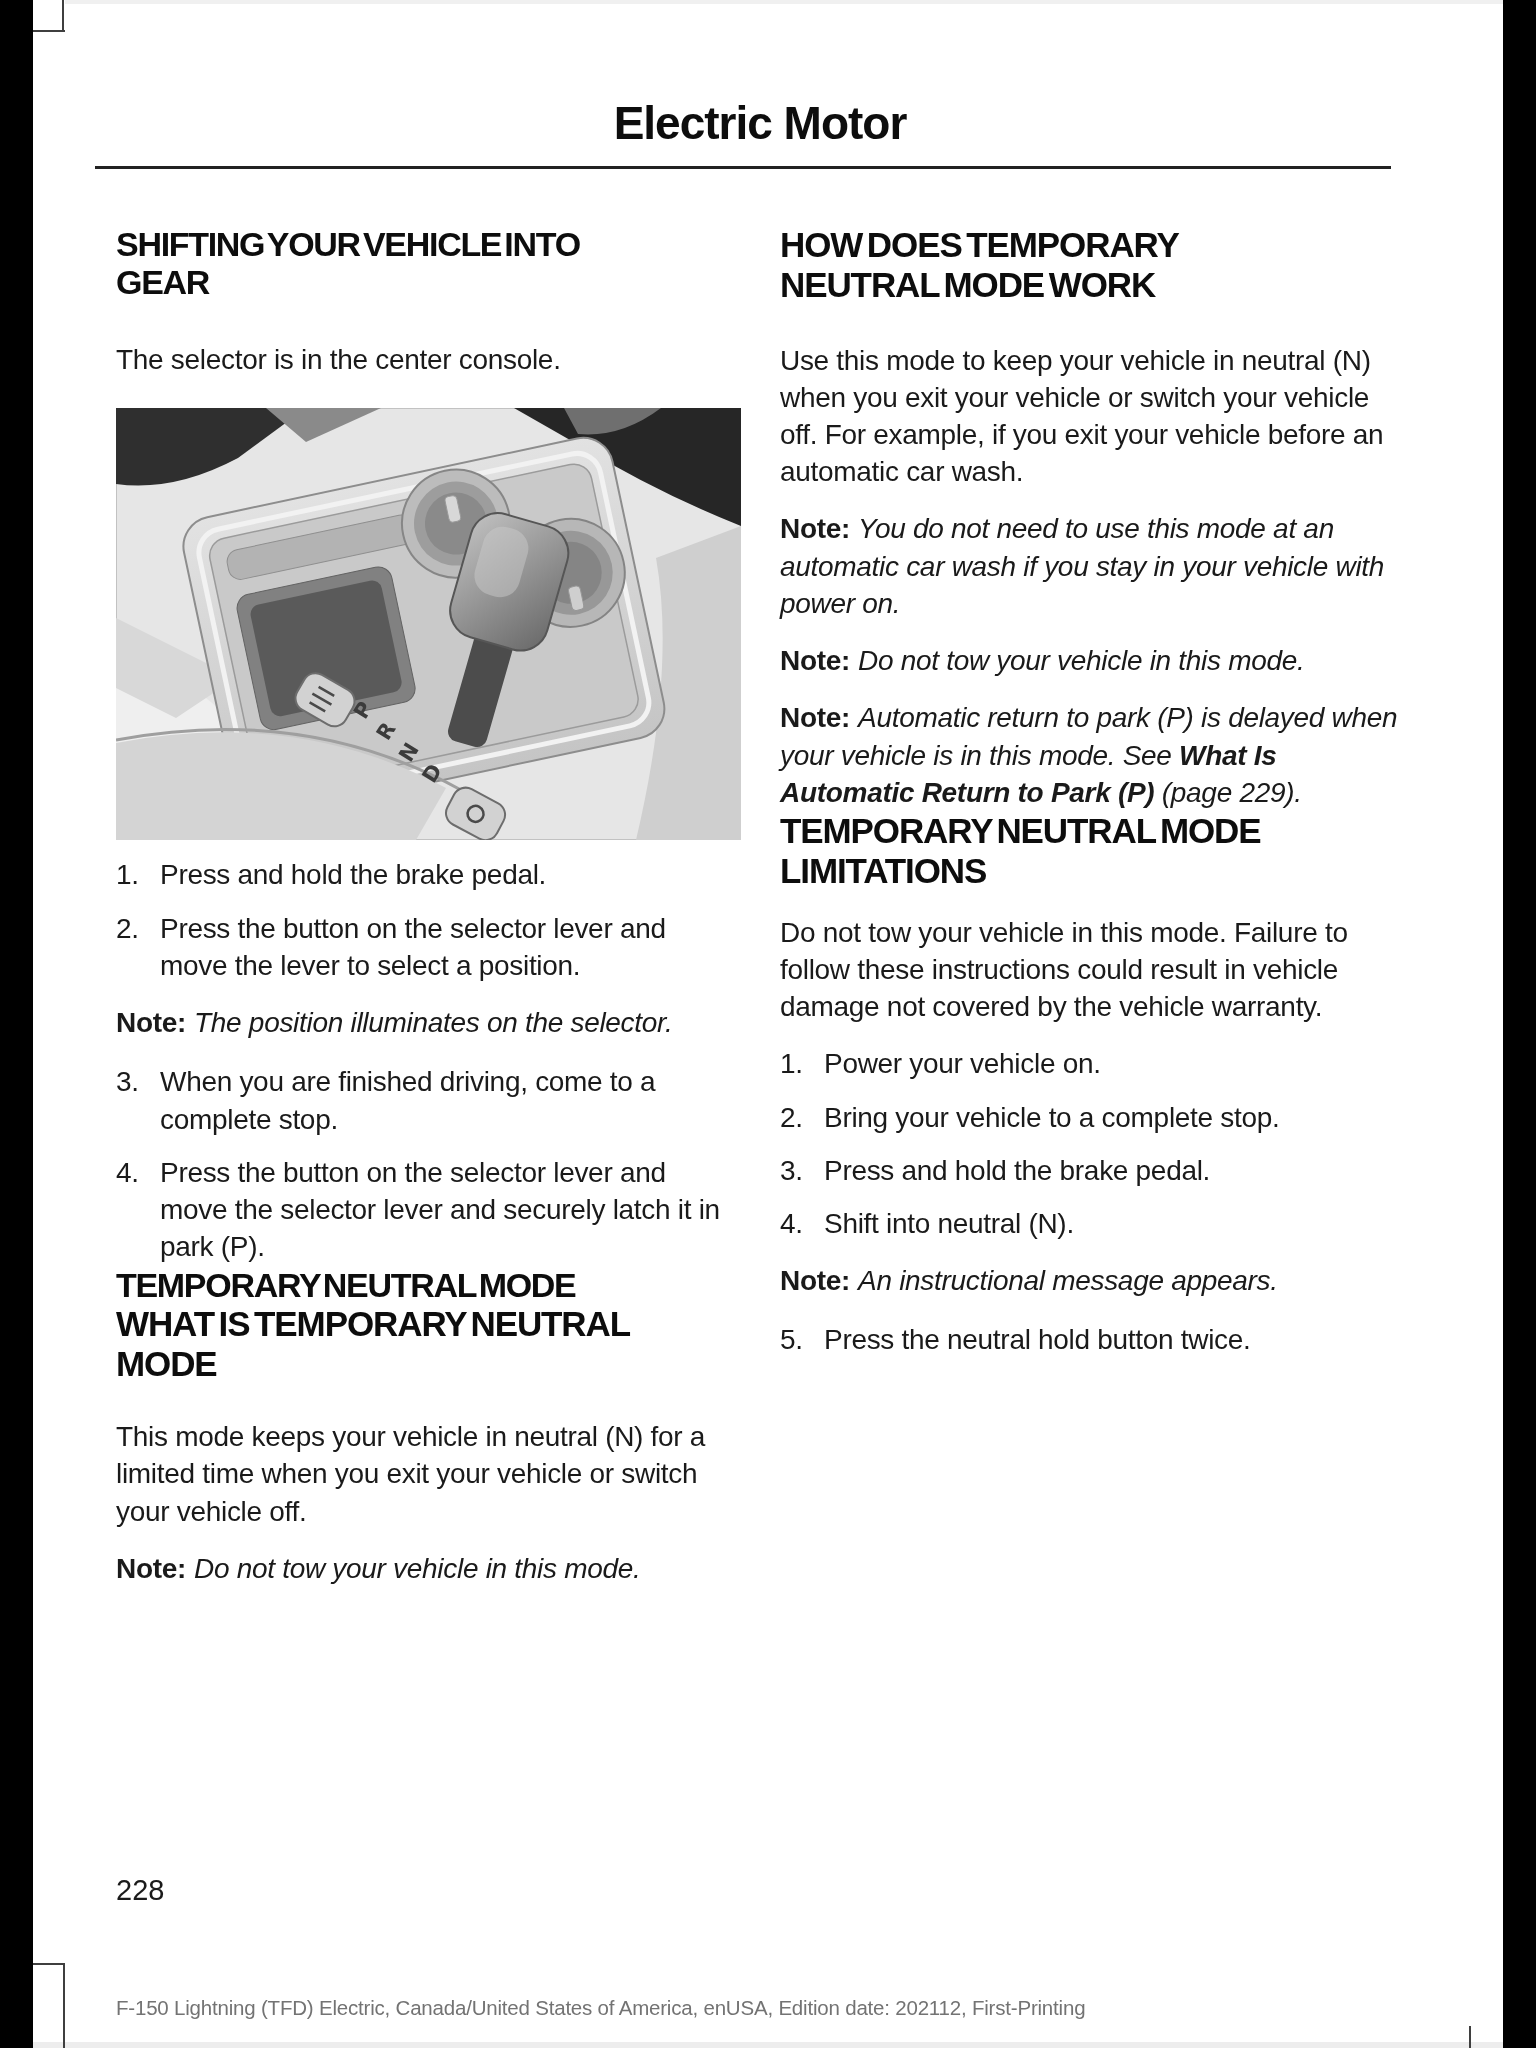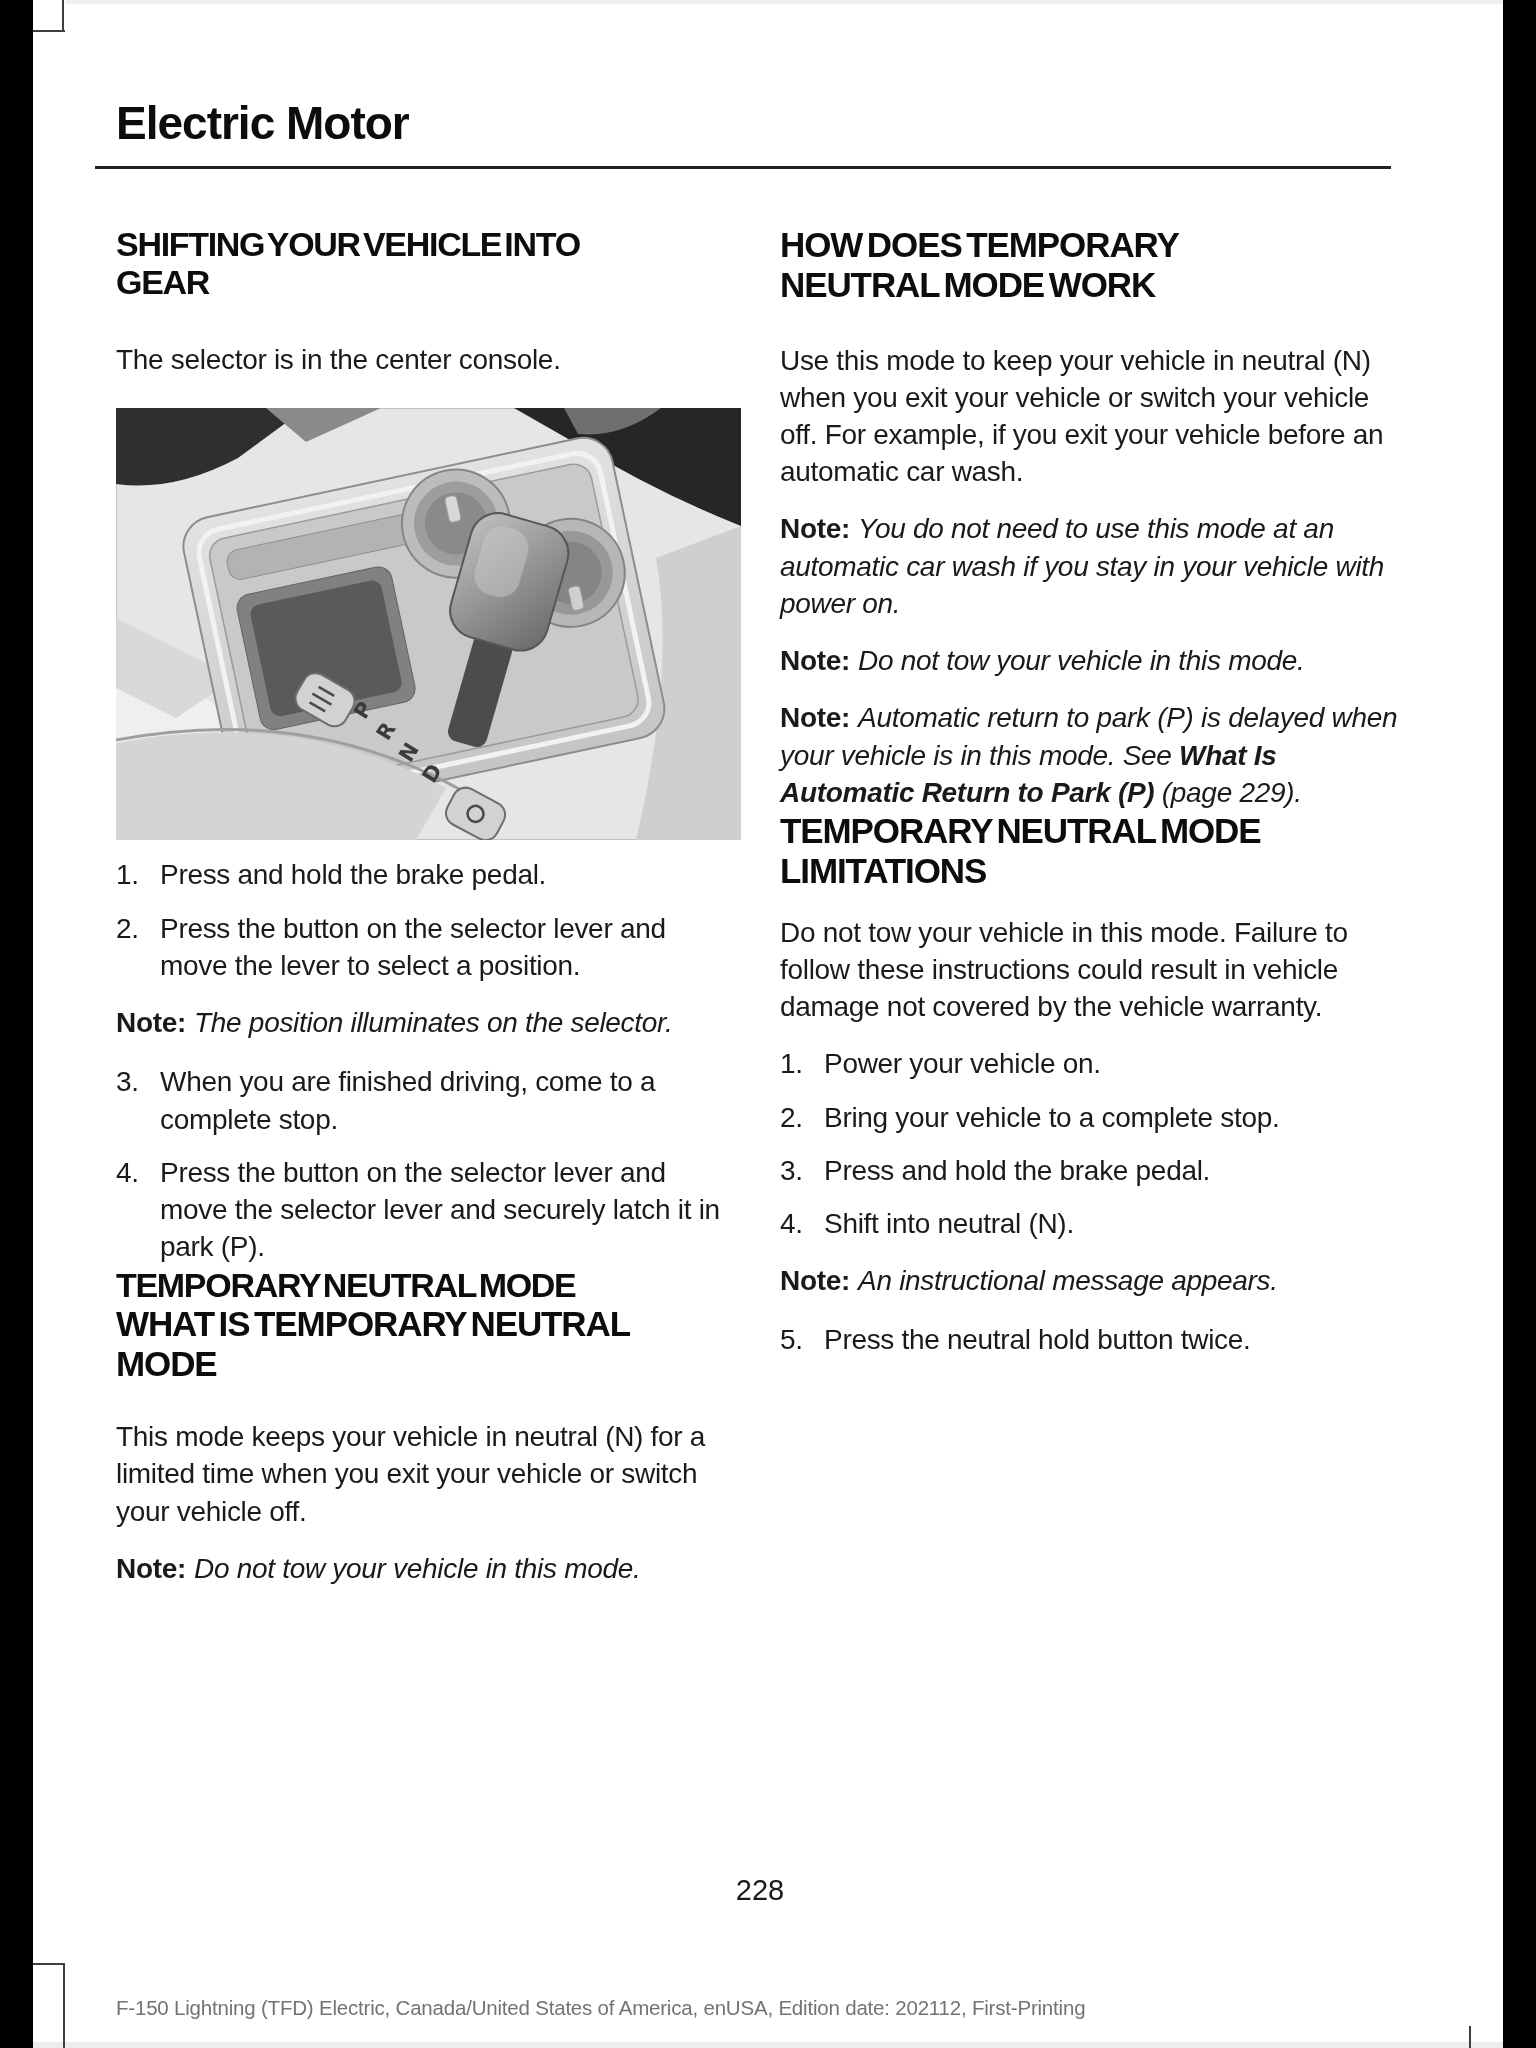--- a/index.html
+++ b/index.html
@@ -15,21 +15,21 @@
   .edge-bottom{position:absolute;left:33px;top:2042px;width:1470px;height:6px;background:#ededed;}
   .mark{position:absolute;background:#3f3f3f;}
   .mark-tl-v{left:62px;top:0;width:2px;height:31px;}
   .mark-tl-h{left:33px;top:30px;width:32px;height:2px;}
   .mark-bl-h{left:33px;top:1963px;width:32px;height:2px;}
   .mark-bl-v{left:63px;top:1963px;width:2px;height:85px;}
   .mark-br-v{left:1469px;top:2026px;width:2px;height:22px;}
 
   .content{position:absolute;left:116px;top:0;width:1288px;}
   .chapter-title{
-    margin-top:96px;text-align:left;font-size:46px;font-weight:bold;
+    margin-top:96px;text-align:center;font-size:46px;font-weight:bold;
     letter-spacing:-1px;color:#0d0d0d;
   }
   .title-rule{height:3px;background:#222;margin-top:16px;margin-left:-21px;width:1296px;}
 
   .columns{display:flex;gap:40px;margin-top:56px;}
   .col{width:624px;}
 
   h2.sec{
     font-size:34px;line-height:1.12;font-weight:bold;color:#0d0d0d;
     letter-spacing:-1.3px;word-spacing:-5px;margin:0;
@@ -51,21 +51,21 @@
 
   .figure{
     margin-top:30px;width:625px;height:432px;display:block;
   }
   .steps{margin-top:10px;}
   .step{display:flex;font-size:28px;line-height:1.33;letter-spacing:-0.3px;margin-top:16px;}
   .step .num{width:44px;flex-shrink:0;}
   .step .txt{flex:1;}
 
   .page-number{
-    position:absolute;left:116px;top:1874px;width:1288px;text-align:center;
+    position:absolute;left:116px;top:1874px;width:1288px;text-align:left;
     font-size:29px;color:#1a1a1a;
   }
   .footer-text{
     position:absolute;left:116px;top:1996px;font-size:20.5px;letter-spacing:-0.2px;color:#737373;
   }
   svg text.glyph{font-family:"DejaVu Sans",sans-serif;font-weight:bold;fill:#3b3b3b;}
 </style>
 </head>
 <body>
 

